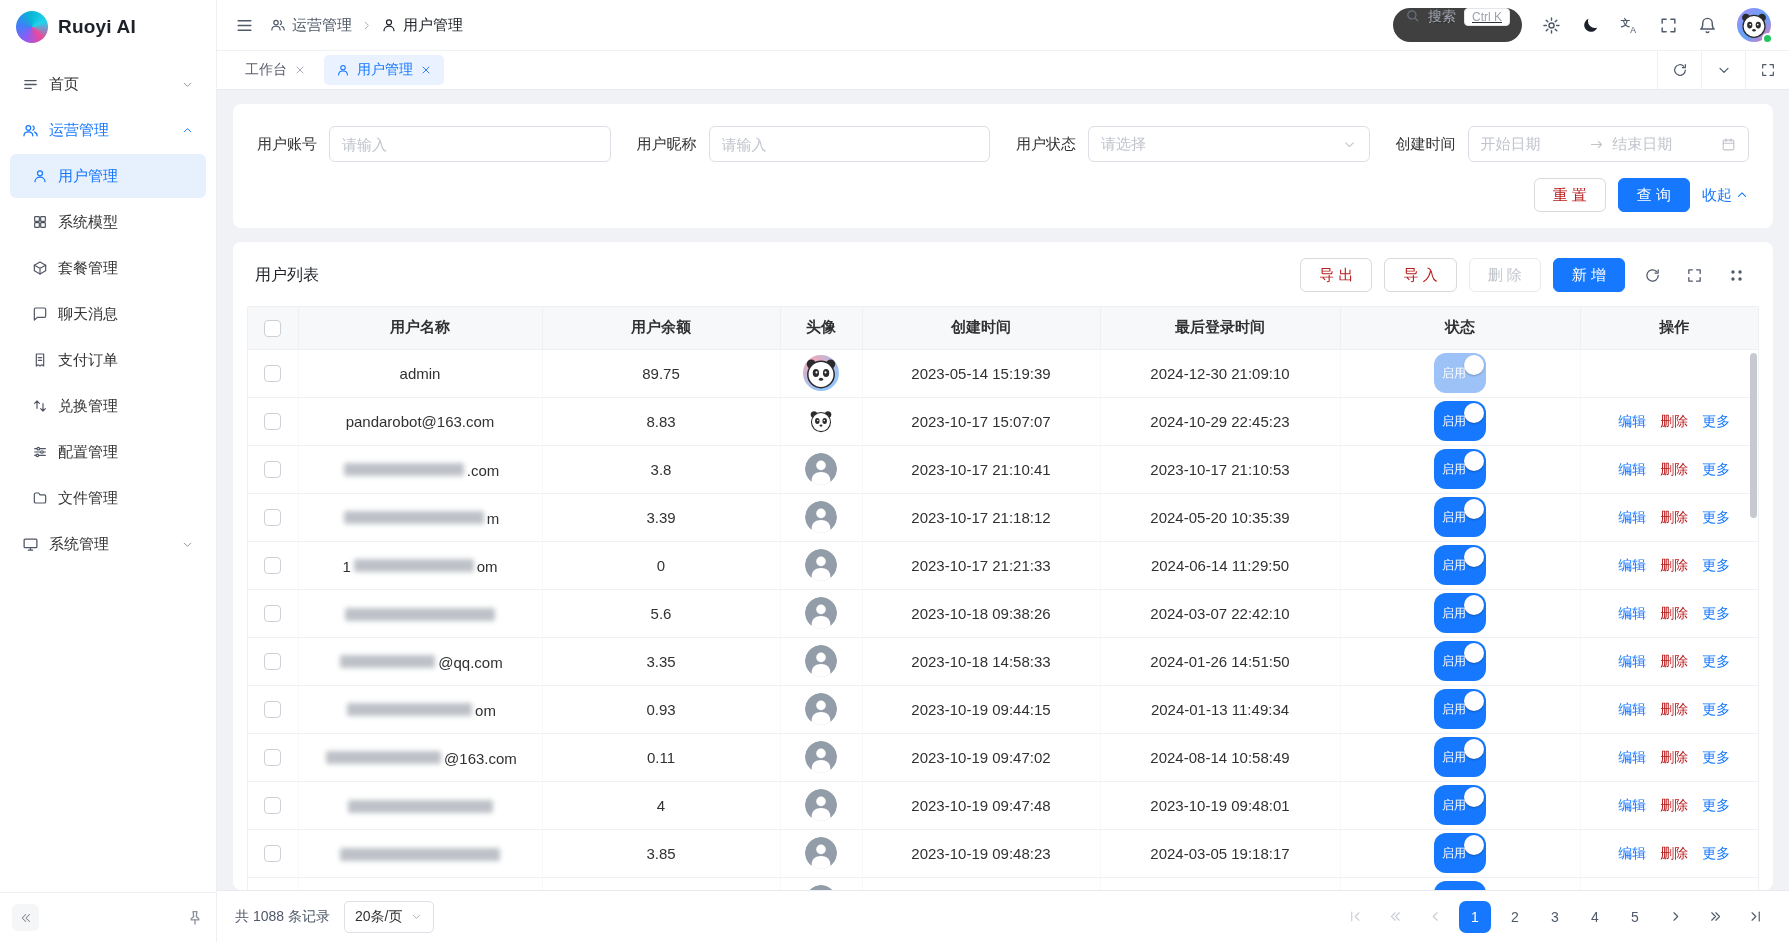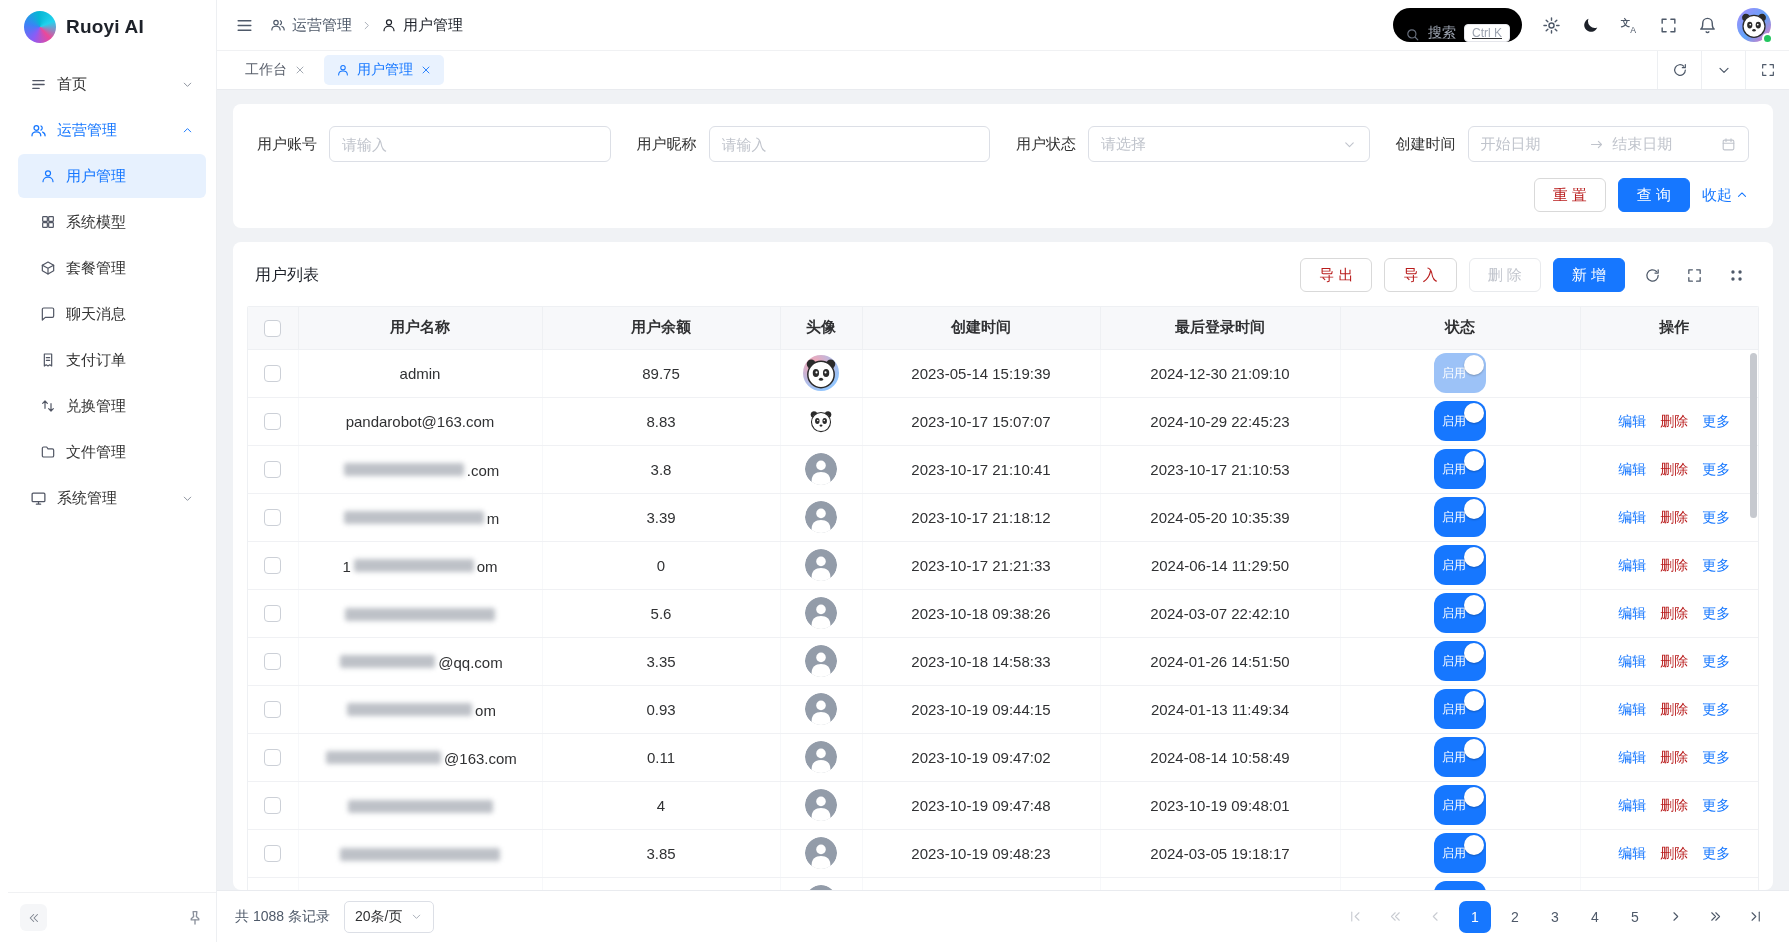--- a/index.html
+++ b/index.html
@@ -2,21 +2,21 @@
 <html><head>
 <meta charset="utf-8">
 <style>
 *{margin:0;padding:0;box-sizing:border-box;}
 html,body{width:1789px;height:942px;overflow:hidden;}
 body{font-family:"Liberation Sans","DejaVu Sans",sans-serif;font-size:15px;color:#303133;background:#f0f2f5;}
 svg{width:100%;height:100%;display:block;}
 .app{display:flex;width:1789px;height:942px;}
 
 
-.sidebar{width:217px;background:#fff;border-right:1px solid #edeff2;display:flex;flex-direction:column;flex:none;padding-left:8px;}
+.sidebar{width:217px;background:#fff;border-right:1px solid #edeff2;display:flex;flex-direction:column;flex:none;}
 .logo{height:54px;display:flex;align-items:center;gap:10px;padding:0 16px;cursor:pointer;flex:none;}
 .logo-mark{width:32px;height:32px;border-radius:50%;background:conic-gradient(from 210deg,#8b5cf6,#3b82f6,#06b6d4,#22d3ee,#ec4899,#8b5cf6);flex:none;}
 .logo-text{font-size:19px;font-weight:700;color:#1d2129;letter-spacing:.2px;}
 .menu{flex:1;padding:8px 10px;overflow:hidden;}
 .menu-item{display:flex;align-items:center;gap:10px;height:44px;padding:0 12px;border-radius:6px;cursor:pointer;color:#333;margin-bottom:2px;}
 .mi-icon{width:17px;height:17px;color:#515664;flex:none;}
 .mi-label{font-size:15px;white-space:nowrap;}
 .mi-chev{width:13px;height:13px;color:#8b919c;margin-left:auto;}
 .menu-item.top.open,.menu-item.top.open .mi-icon,.menu-item.top.open .mi-chev{color:#1677ff;}
 .menu-item.child{padding-left:22px;}
@@ -34,21 +34,21 @@
 
 .topbar{height:50px;background:#fff;display:flex;align-items:center;gap:16px;padding:0 18px;flex:none;}
 .tb-icon{width:19px;height:19px;color:#4e5969;cursor:pointer;flex:none;}
 .tb-icon.moon{color:#1d2129;}
 .breadcrumb{display:flex;align-items:center;gap:8px;}
 .bc-item{display:flex;align-items:center;gap:6px;color:#4e5969;font-size:15px;cursor:pointer;}
 .bc-item.current{color:#1d2129;}
 .bc-icon{width:16px;height:16px;}
 .bc-sep{width:13px;height:13px;color:#a9aeb8;}
 .topbar-right{margin-left:auto;display:flex;align-items:center;gap:20px;}
-.search-pill{display:flex;align-items:flex-end;gap:8px;background:#000000;border-radius:17px;height:34px;padding:0 12px;cursor:pointer;text-decoration:underline;}
+.search-pill{display:flex;align-items:flex-start;gap:8px;background:#404040;border-radius:17px;height:34px;padding:0 12px;cursor:pointer;text-decoration:underline;}
 .sp-icon{width:15px;height:15px;color:#6b7280;}
 .sp-text{color:#9ca3af;font-size:14px;}
 .sp-kbd{background:#fff;border:1px solid #e5e6eb;border-radius:4px;padding:1px 7px;font-size:12px;color:#9ca3af;font-family:inherit;}
 .avatar{width:34px;height:34px;border-radius:50%;background:linear-gradient(135deg,#a78bfa,#60a5fa 55%,#f472b6);position:relative;cursor:pointer;flex:none;}
 .av-img{position:absolute;inset:2px;border-radius:50%;overflow:hidden;}
 .avatar-dot{position:absolute;right:-2px;bottom:-2px;width:11px;height:11px;border-radius:50%;background:#22c55e;border:2px solid #fff;}
 
 
 .tabbar{height:40px;background:#fff;border-top:1px solid #f0f1f3;border-bottom:1px solid #e9ebef;display:flex;align-items:stretch;flex:none;}
 .tabs{display:flex;align-items:center;padding-left:16px;gap:6px;}
@@ -208,20 +208,31 @@
           <span class="mi-label">支付订单</span>
         </div>
         <div class="menu-item child">
           <span class="mi-icon">
             <svg viewBox="0 0 24 24" fill="none" stroke="currentColor" stroke-width="1.8" stroke-linecap="round" stroke-linejoin="round">
               <path d="M7.5 15.5V4.5m0 0L4 8m3.5-3.5L11 8"></path>
               <path d="M16.5 8.5v11m0 0L20 16m-3.5 3.5L13 16"></path>
             </svg>
           </span>
           <span class="mi-label">兑换管理</span>
+        </div>
+        <div class="menu-item child">
+          <span class="mi-icon">
+            <svg viewBox="0 0 24 24" fill="none" stroke="currentColor" stroke-width="1.8" stroke-linecap="round" stroke-linejoin="round">
+              <path d="M4 7h16M4 12h16M4 17h16"></path>
+              <circle cx="9.5" cy="7" r="1.9" fill="#fff"></circle>
+              <circle cx="15" cy="12" r="1.9" fill="#fff"></circle>
+              <circle cx="8" cy="17" r="1.9" fill="#fff"></circle>
+            </svg>
+          </span>
+          <span class="mi-label">配置管理</span>
         </div>
         <div class="menu-item child">
           <span class="mi-icon">
             <svg viewBox="0 0 24 24" fill="none" stroke="currentColor" stroke-width="1.8" stroke-linecap="round" stroke-linejoin="round">
               <path d="M3.5 6.5a2 2 0 0 1 2-2h4.5l2 2.8h6.5a2 2 0 0 1 2 2v8.2a2 2 0 0 1-2 2h-13a2 2 0 0 1-2-2z"></path>
             </svg>
           </span>
           <span class="mi-label">文件管理</span>
         </div>
         <div class="menu-item top">

